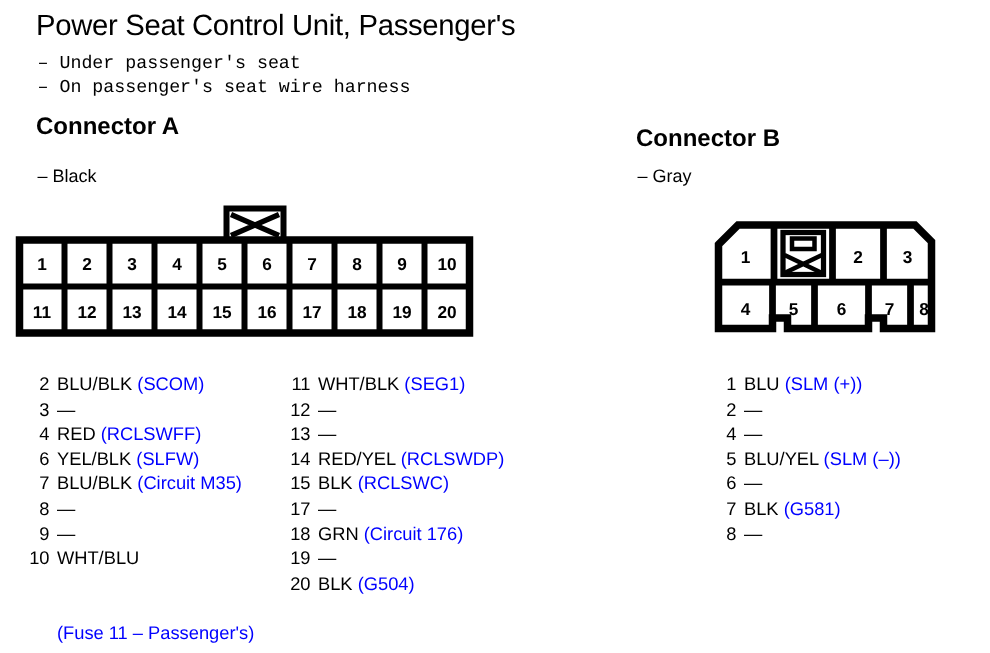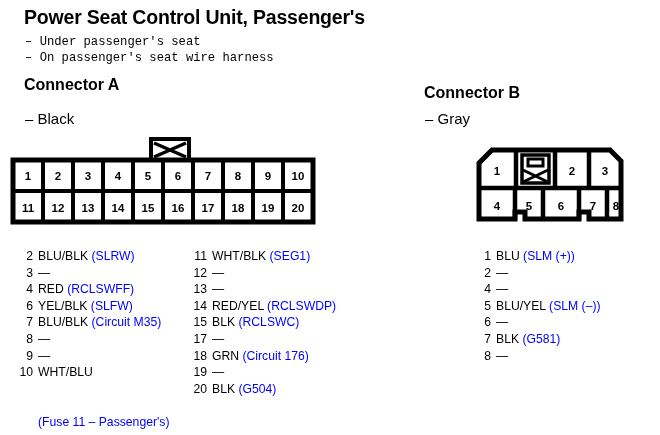--- a/index.html
+++ b/index.html
@@ -13,21 +13,21 @@
     position: relative;
     font-family: "Liberation Sans", sans-serif;
     color: #000000;
     overflow: hidden;
   }
   .page-title {
     position: absolute;
     left: 24px;
     top: 6px;
     font-size: 19.5px;
-    font-weight: bold;
+    font-weight: normal;
     letter-spacing: -0.2px;
     white-space: nowrap;
   }
   .subtitle {
     position: absolute;
     left: 25px;
     font-size: 12.2px;
     white-space: nowrap;
     font-family: Liberation Mono, monospace;
   }
@@ -35,21 +35,21 @@
   .subtitle-2 { top: 51px; text-align: center; }
 
   .conn-head {
     position: absolute;
     font-size: 16px;
     font-weight: bold;
     white-space: nowrap;
   }
   .conn-sub {
     position: absolute;
-    font-size: 15px;
+    font-size: 12px;
     white-space: nowrap;
   }
   .conn-a-head { left: 24px; top: 76px; }
   .conn-a-sub  { left: 25px; top: 110px; }
   .conn-b-head { left: 424px; top: 84px; }
   .conn-b-sub  { left: 425px; top: 110px; }
 
   .diagram-a {
     position: absolute;
     left: 10px;
@@ -206,21 +206,21 @@
       <text x="53" y="64">5</text>
       <text x="85" y="64">6</text>
       <text x="117" y="64">7</text>
       <text x="140" y="64">8</text>
     </g>
   </svg>
 </div>
 
 <div class="legend legend-a1">
   <div class="legend-row">
-    <span class="pin-idx">2</span><span class="wire">BLU/BLK</span> <span class="sig">(SLRW)</span>
+    <span class="pin-idx">2</span><span class="wire">BLU/BLK</span> <span class="sig">(SCOM)</span>
   </div>
   <div class="legend-row">
     <span class="pin-idx">3</span><span class="dash">—</span>
   </div>
   <div class="legend-row">
     <span class="pin-idx">4</span><span class="wire">RED</span> <span class="sig">(RCLSWFF)</span>
   </div>
   <div class="legend-row">
     <span class="pin-idx">6</span><span class="wire">YEL/BLK</span> <span class="sig">(SLFW)</span>
   </div>

